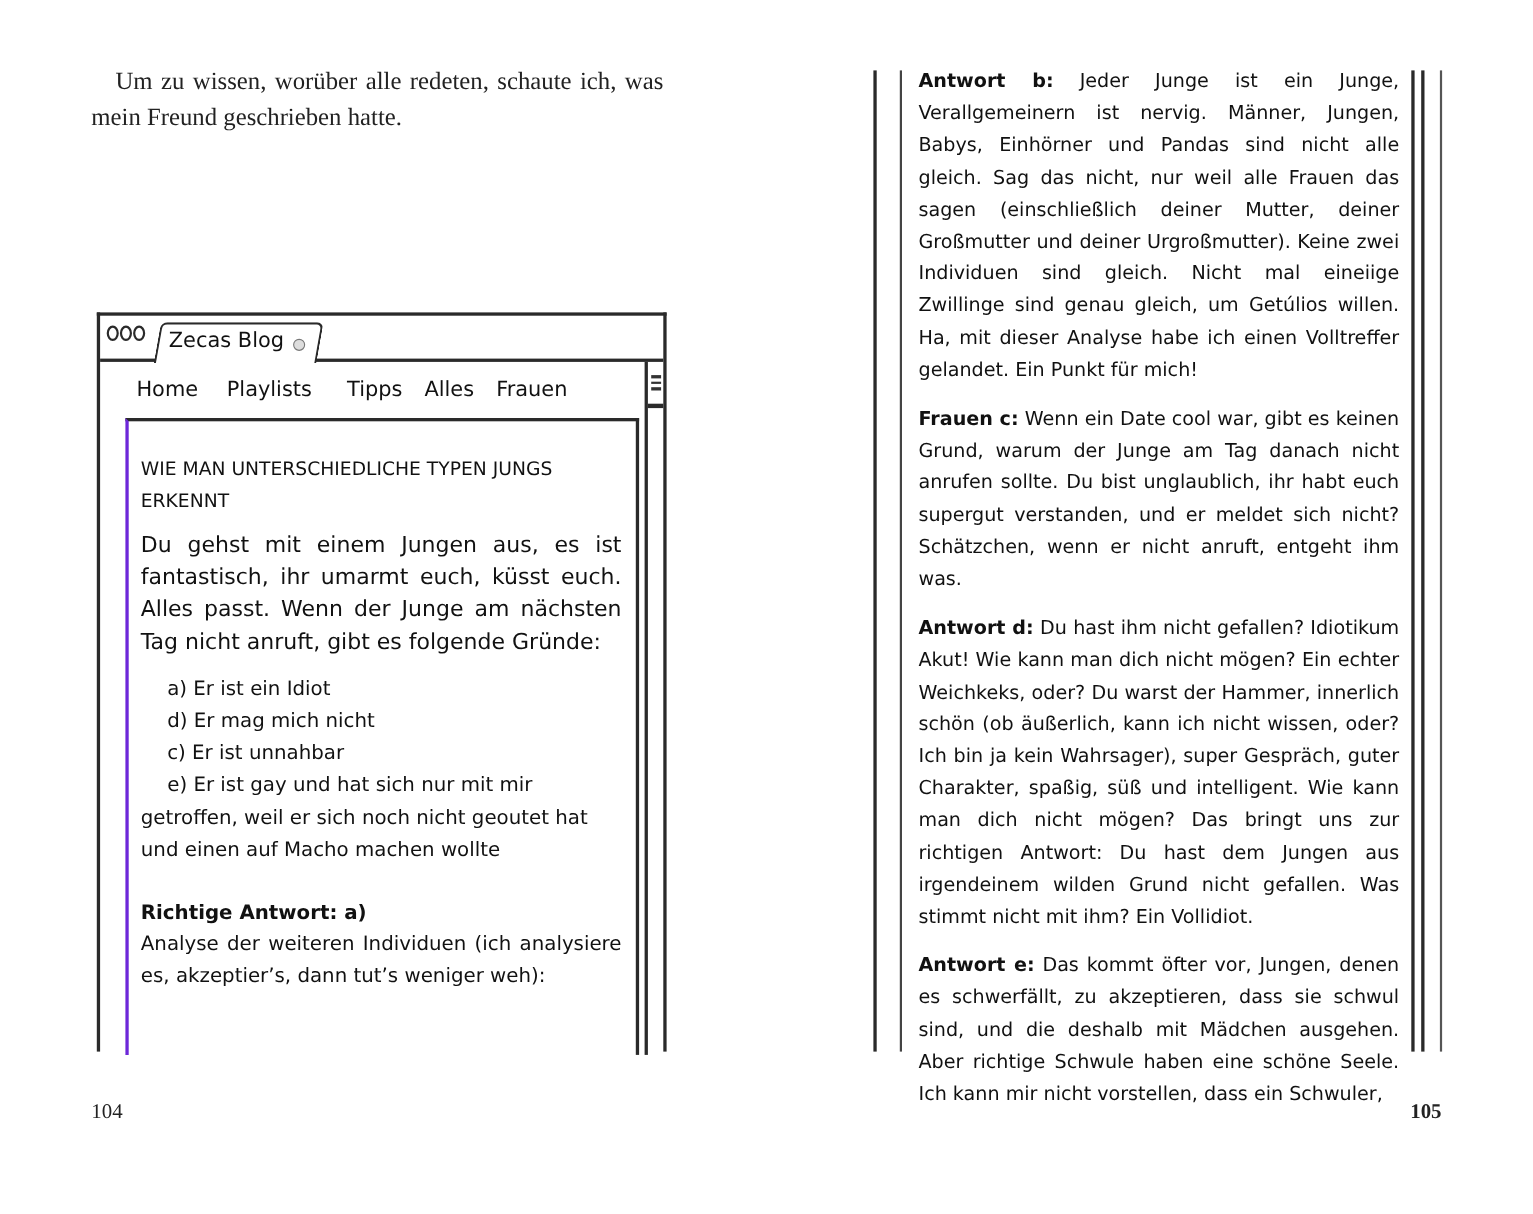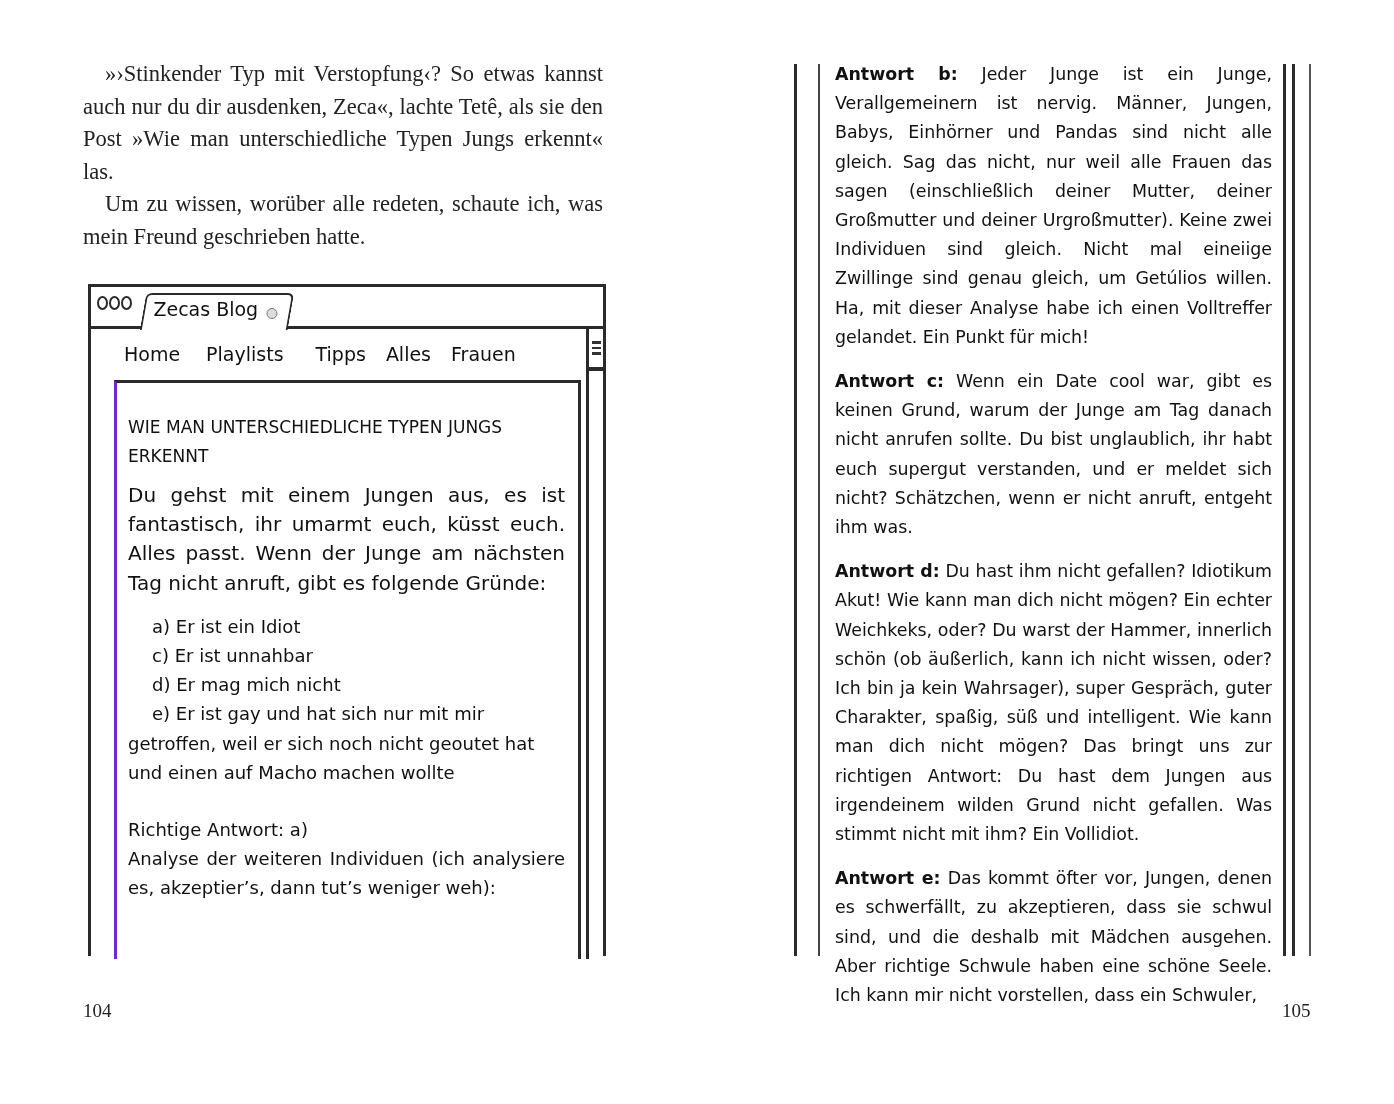--- a/index.html
+++ b/index.html
@@ -65,21 +65,21 @@
       position: absolute; left: 23px; top: 93px; width: 467px; height: 579px;
       border-left: 3px solid #6d28d9; border-right: 3px solid #2a2a2a;
       border-top: 3px solid #2a2a2a;
       padding: 30px 13px 0 11px;
       font-family: "DejaVu Sans", sans-serif; color: #111;
     }
     .post-title { font-size: 17px; line-height: 29px; letter-spacing: 0; }
     .post-body { font-size: 20px; line-height: 29.2px; margin-top: 10px; text-align: justify; }
     .reasons { font-size: 18px; line-height: 29.2px; margin-top: 14px; }
     .reasons div { text-indent: 24px; }
-    .answer-heading { font-size: 18px; line-height: 29px; margin-top: 28px; font-weight: normal; }
+    .answer-heading { font-size: 18px; line-height: 29px; margin-top: 28px; font-weight: bold; }
     .analysis { font-size: 18px; line-height: 29.2px; text-align: justify; }
 
     .page-num { position: absolute; font-family: "Liberation Serif", serif; font-size: 19px; color: #222; }
 
     
     .rframe-l1 { position: absolute; left: 794px; top: 64px; width: 3px; height: 892px; background: #2a2a2a; }
     .rframe-l2 { position: absolute; left: 818px; top: 64px; width: 2px; height: 892px; background: #444; }
     .rframe-r1 { position: absolute; left: 1283px; top: 64px; width: 3px; height: 892px; background: #2a2a2a; }
     .rframe-r2 { position: absolute; left: 1292px; top: 64px; width: 3px; height: 892px; background: #2a2a2a; }
     .rframe-r3 { position: absolute; left: 1309px; top: 64px; width: 2px; height: 892px; background: #555; }
@@ -89,21 +89,20 @@
       font-family: "DejaVu Sans", sans-serif; font-size: 17.4px; line-height: 29.2px;
       text-align: justify; color: #111;
     }
     .answers p { margin-bottom: 15px; }
     .answers b { font-weight: bold; }
   </style>
 </head>
 <body>
 
 <div class="intro">
-  <p>»›Stinkender Typ mit Verstopfung‹? So etwas kannst auch nur du dir ausdenken, Zeca«, lachte Tetê, als sie den Post »Wie man unterschiedliche Typen Jungs erkennt« las.</p>
   <p>Um zu wissen, worüber alle redeten, schaute ich, was mein Freund geschrieben hatte.</p>
 </div>
 
 <div class="browser">
   <div class="tabbar">
     <div class="dots">
       <div class="dot"></div>
       <div class="dot"></div>
       <div class="dot"></div>
     </div>
@@ -129,37 +128,37 @@
         <i></i>
         <i></i>
       </div>
   </div>
 
   <div class="content">
     <div class="post-title">WIE MAN UNTERSCHIEDLICHE TYPEN JUNGS ERKENNT</div>
     <div class="post-body">Du gehst mit einem Jungen aus, es ist fantastisch, ihr umarmt euch, küsst euch. Alles passt. Wenn der Junge am nächsten Tag nicht anruft, gibt es folgende Gründe:</div>
     <div class="reasons">
       <div>a) Er ist ein Idiot</div>
+      <div>d) Er mag mich nicht</div>
       <div>c) Er ist unnahbar</div>
-      <div>d) Er mag mich nicht</div>
       <div>e) Er ist gay und hat sich nur mit mir getroffen, weil er sich noch nicht geoutet hat und einen auf Macho machen wollte</div>
     </div>
     <div class="answer-heading">Richtige Antwort: a)</div>
     <div class="analysis">Analyse der weiteren Individuen (ich analysiere es, akzeptier’s, dann tut’s weniger weh):</div>
   </div>
 </div>
 
 <div class="page-num" style="left:83px; top:1000px;text-align:center;">104</div>
 
 <div class="rframe-l1"></div>
 <div class="rframe-l2"></div>
 <div class="rframe-r1"></div>
 <div class="rframe-r2"></div>
 <div class="rframe-r3"></div>
 
 <div class="answers">
   <p><b>Antwort b:</b><span> Jeder Junge ist ein Junge, Verallgemeinern ist nervig. Männer, Jungen, Babys, Einhörner und Pandas sind nicht alle gleich. Sag das nicht, nur weil alle Frauen das sagen (einschließlich deiner Mutter, deiner Großmutter und deiner Urgroßmutter). Keine zwei Individuen sind gleich. Nicht mal eineiige Zwillinge sind genau gleich, um Getúlios willen. Ha, mit dieser Analyse habe ich einen Volltreffer gelandet. Ein Punkt für mich!</span></p>
-  <p><b>Antwort c:</b><span> Wenn ein Date cool war, gibt es keinen Grund, warum der Junge am Tag danach nicht anrufen sollte. Du bist unglaublich, ihr habt euch supergut verstanden, und er meldet sich nicht? Schätzchen, wenn er nicht anruft, entgeht ihm was.</span></p>
+  <p><b>Frauen c:</b><span> Wenn ein Date cool war, gibt es keinen Grund, warum der Junge am Tag danach nicht anrufen sollte. Du bist unglaublich, ihr habt euch supergut verstanden, und er meldet sich nicht? Schätzchen, wenn er nicht anruft, entgeht ihm was.</span></p>
   <p><b>Antwort d:</b><span> Du hast ihm nicht gefallen? Idiotikum Akut! Wie kann man dich nicht mögen? Ein echter Weichkeks, oder? Du warst der Hammer, innerlich schön (ob äußerlich, kann ich nicht wissen, oder? Ich bin ja kein Wahrsager), super Gespräch, guter Charakter, spaßig, süß und intelligent. Wie kann man dich nicht mögen? Das bringt uns zur richtigen Antwort: Du hast dem Jungen aus irgendeinem wilden Grund nicht gefallen. Was stimmt nicht mit ihm? Ein Vollidiot.</span></p>
   <p><b>Antwort e:</b><span> Das kommt öfter vor, Jungen, denen es schwerfällt, zu akzeptieren, dass sie schwul sind, und die deshalb mit Mädchen ausgehen. Aber richtige Schwule haben eine schöne Seele. Ich kann mir nicht vorstellen, dass ein Schwuler,</span></p>
 </div>
 
-<div class="page-num" style="left:1282px; top:1000px;">105</div>
+<div class="page-num" style="left:1282px; top:1000px;font-weight:bold;">105</div>
 
 </body></html>

